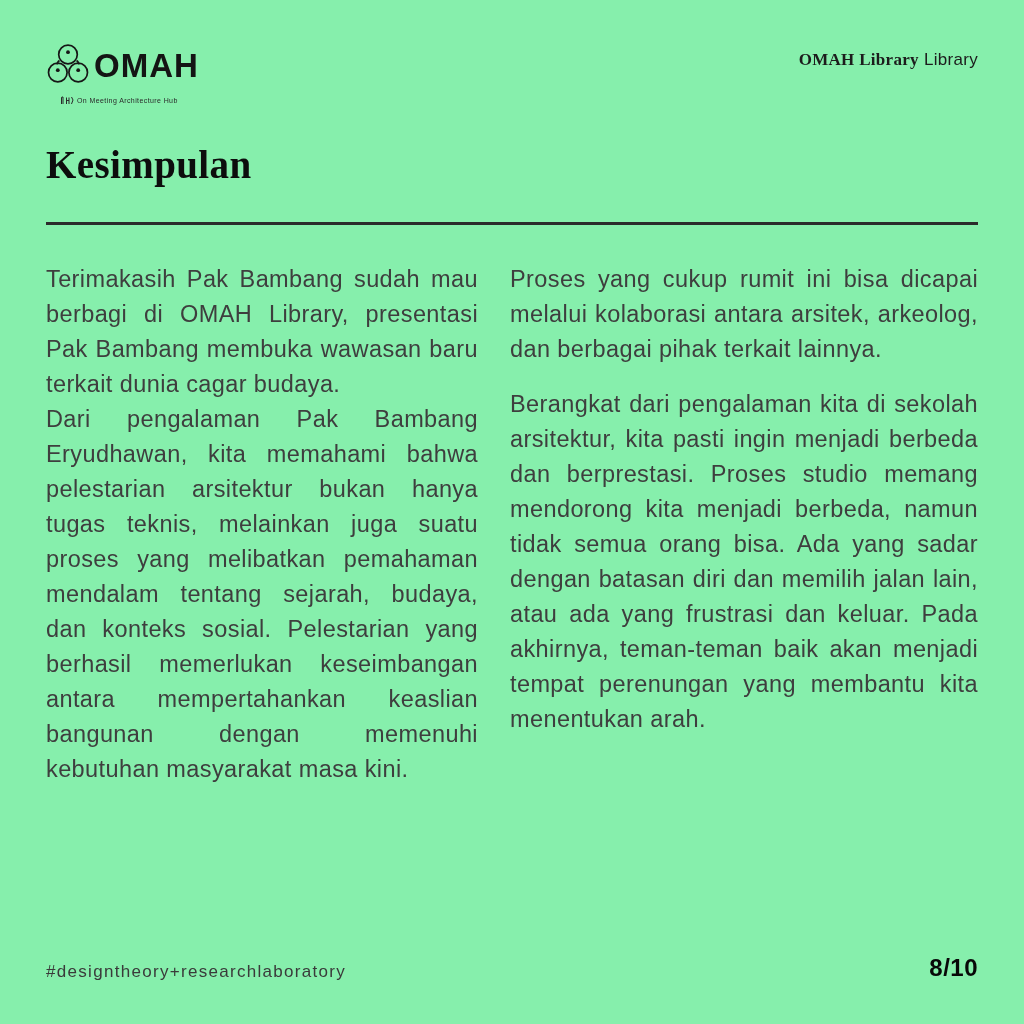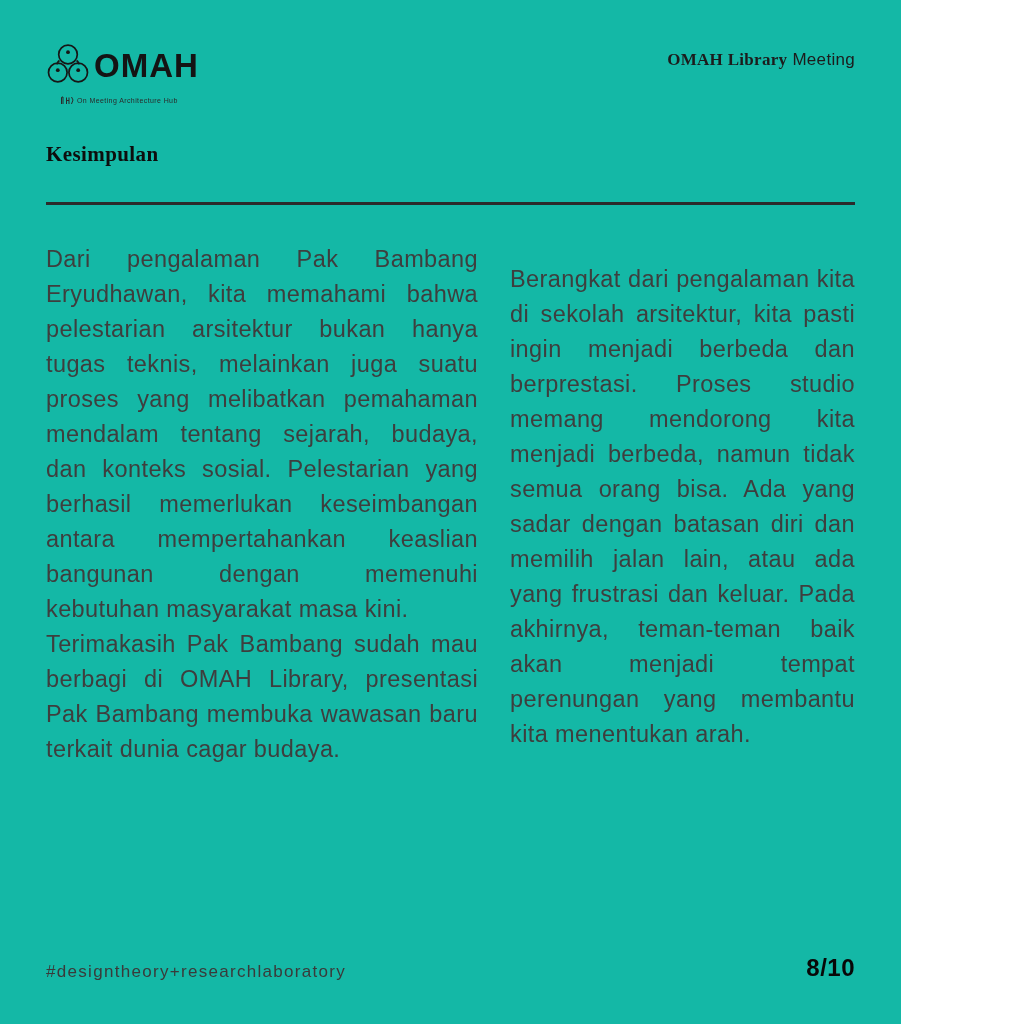--- a/index.html
+++ b/index.html
@@ -3,23 +3,23 @@
 <meta charset="utf-8">
 <style>
   html, body {
     margin: 0;
     padding: 0;
     background: #ffffff;
     font-family: "Liberation Sans", sans-serif;
   }
   .page {
     position: relative;
-    width: 901px;
+    width: 1024px;
     height: 1024px;
-    background: #14b8a6;
+    background: #86efac;
     box-sizing: border-box;
     padding: 0 46px;
     overflow: hidden;
   }
   
   .header {
     display: flex;
     justify-content: space-between;
     align-items: flex-start;
     padding-top: 42px;
@@ -61,21 +61,21 @@
     font-size: 17px;
     letter-spacing: 0.3px;
     color: #1c1c1c;
     margin-top: 8px;
     white-space: nowrap;
   }
   .doc-title .bold { font-weight: 700; font-family: Liberation Serif, serif; }
   
   .page-title {
     font-family: "Liberation Serif", serif;
-    font-size: 21px;
+    font-size: 39px;
     font-weight: 700;
     letter-spacing: 0.4px;
     color: #0d0d0d;
     margin: 33px 0 0 0;
   }
   .title-rule {
     margin-top: 35px;
     height: 3px;
     background: #2b2b2b;
     border: none;
@@ -153,33 +153,34 @@
               <path d="M6.5 8 V1.5 M9 8 V1.5 M6.5 4.5 H9"></path>
               <path d="M11.5 1 l1.5 3 l-1.5 4"></path>
             </g>
           </svg>
         </span>
         <span class="tagline-text">On Meeting Architecture Hub</span>
       </div>
     </div>
     <div class="doc-title">
       <span class="bold">OMAH Library</span>
-      <span>Meeting</span>
+      <span>Library</span>
     </div>
   </div>
 
   <h1 class="page-title">Kesimpulan</h1>
   <div class="title-rule"></div>
 
   <div class="content">
     <div class="column">
+      <p>Terimakasih Pak Bambang sudah mau berbagi di OMAH Library, presentasi Pak Bambang membuka wawasan baru terkait dunia cagar budaya.</p>
       <p>Dari pengalaman Pak Bambang Eryudhawan, kita memahami bahwa pelestarian arsitektur bukan hanya tugas teknis, melainkan juga suatu proses yang melibatkan pemahaman mendalam tentang sejarah, budaya, dan konteks sosial. Pelestarian yang berhasil memerlukan keseimbangan antara mempertahankan keaslian bangunan dengan memenuhi kebutuhan masyarakat masa kini.</p>
-      <p>Terimakasih Pak Bambang sudah mau berbagi di OMAH Library, presentasi Pak Bambang membuka wawasan baru terkait dunia cagar budaya.</p>
     </div>
     <div class="column">
+      <p>Proses yang cukup rumit ini bisa dicapai melalui kolaborasi antara arsitek, arkeolog, dan berbagai pihak terkait lainnya.</p>
       <p class="para-gap">Berangkat dari pengalaman kita di sekolah arsitektur, kita pasti ingin menjadi berbeda dan berprestasi. Proses studio memang mendorong kita menjadi berbeda, namun tidak semua orang bisa. Ada yang sadar dengan batasan diri dan memilih jalan lain, atau ada yang frustrasi dan keluar. Pada akhirnya, teman-teman baik akan menjadi tempat perenungan yang membantu kita menentukan arah.</p>
     </div>
   </div>
 
   <div class="footer">
     <span class="hashtag">#designtheory+researchlaboratory</span>
     <span class="page-number">8/10</span>
   </div>
 
 </div>

